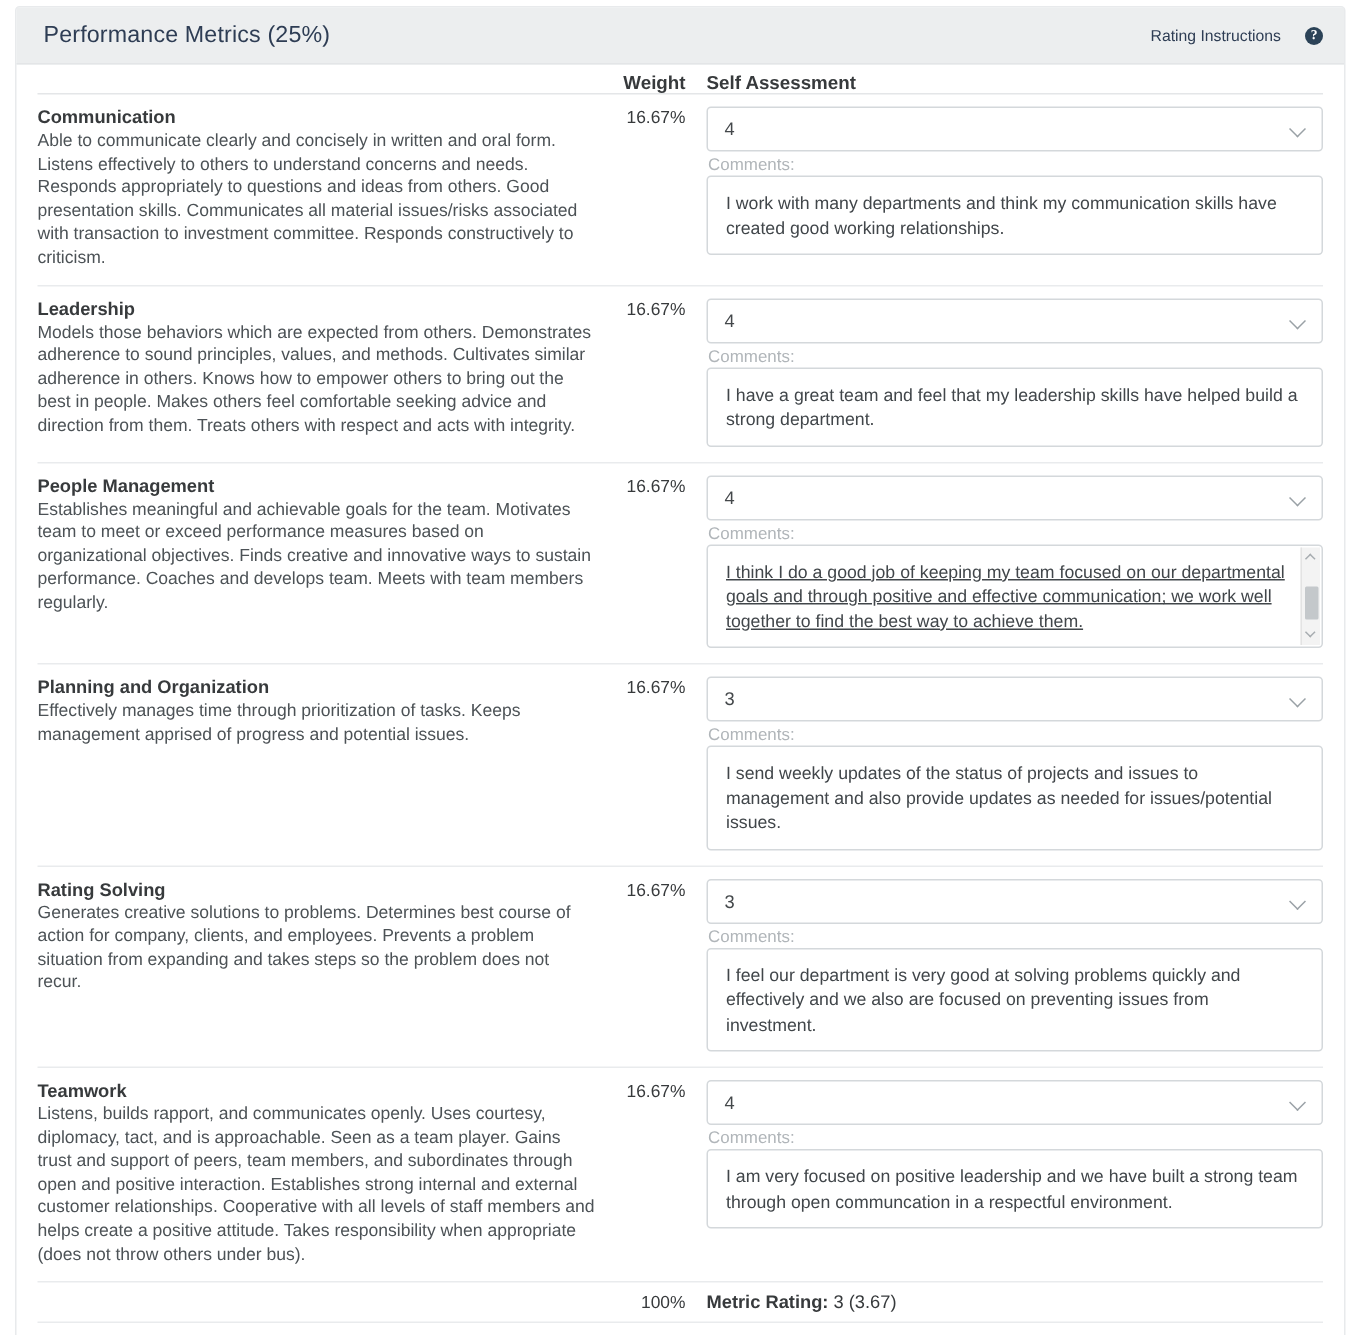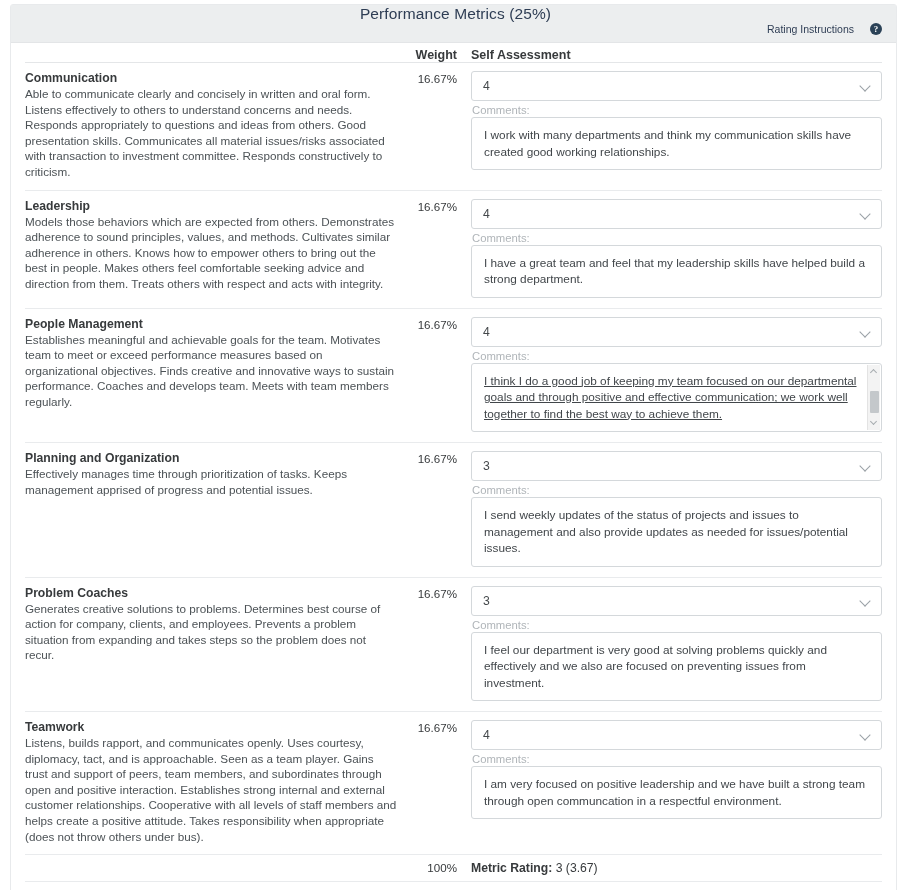--- a/index.html
+++ b/index.html
@@ -22,21 +22,20 @@
     border: 1px solid #e8eaec;
     border-radius: 3px;
   }
   .card-header {
     background: #eceeef;
     border-bottom: 1px solid #e3e5e7;
     height: 38px;
     display: flex;
     align-items: center;
     padding: 0 14px 0 18px;
-    flex-direction: column;
   }
   .card-title {
     font-size: 15.5px;
     color: #2e3d54;
     font-weight: 400;
     letter-spacing: .1px;
   }
   .header-right {
     margin-left: auto;
     display: flex;
@@ -311,21 +310,21 @@
               <div class="select-box">
                 <span>3</span>
                 <span class="chev"></span>
               </div>
               <div class="comments-label">Comments:</div>
               <div class="comment-box"><span>I send weekly updates of the status of projects and issues to management and also provide updates as needed for issues/potential issues.</span></div>
             </div>
           </div>
           <div class="metric-row">
             <div class="m-desc">
-              <div class="m-title">Problem Coaches</div>
+              <div class="m-title">Rating Solving</div>
               <div class="m-text">Generates creative solutions to problems. Determines best course of action for company, clients, and employees. Prevents a problem situation from expanding and takes steps so the problem does not recur.</div>
             </div>
             <div class="m-weight">16.67%</div>
             <div class="m-assess">
               <div class="select-box">
                 <span>3</span>
                 <span class="chev"></span>
               </div>
               <div class="comments-label">Comments:</div>
               <div class="comment-box"><span>I feel our department is very good at solving problems quickly and effectively and we also are focused on preventing issues from investment.</span></div>

